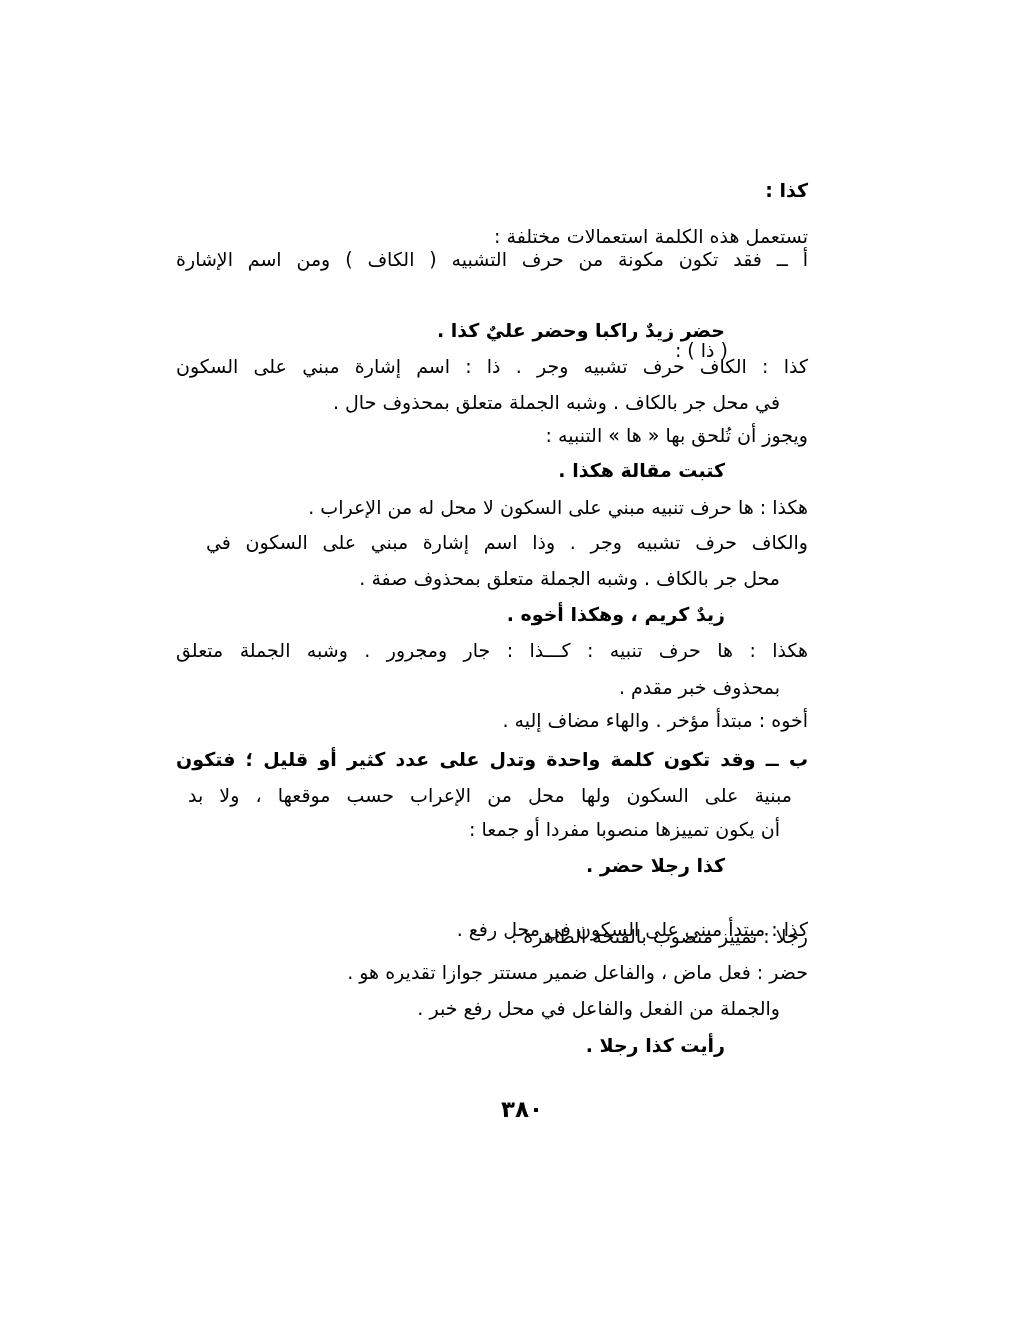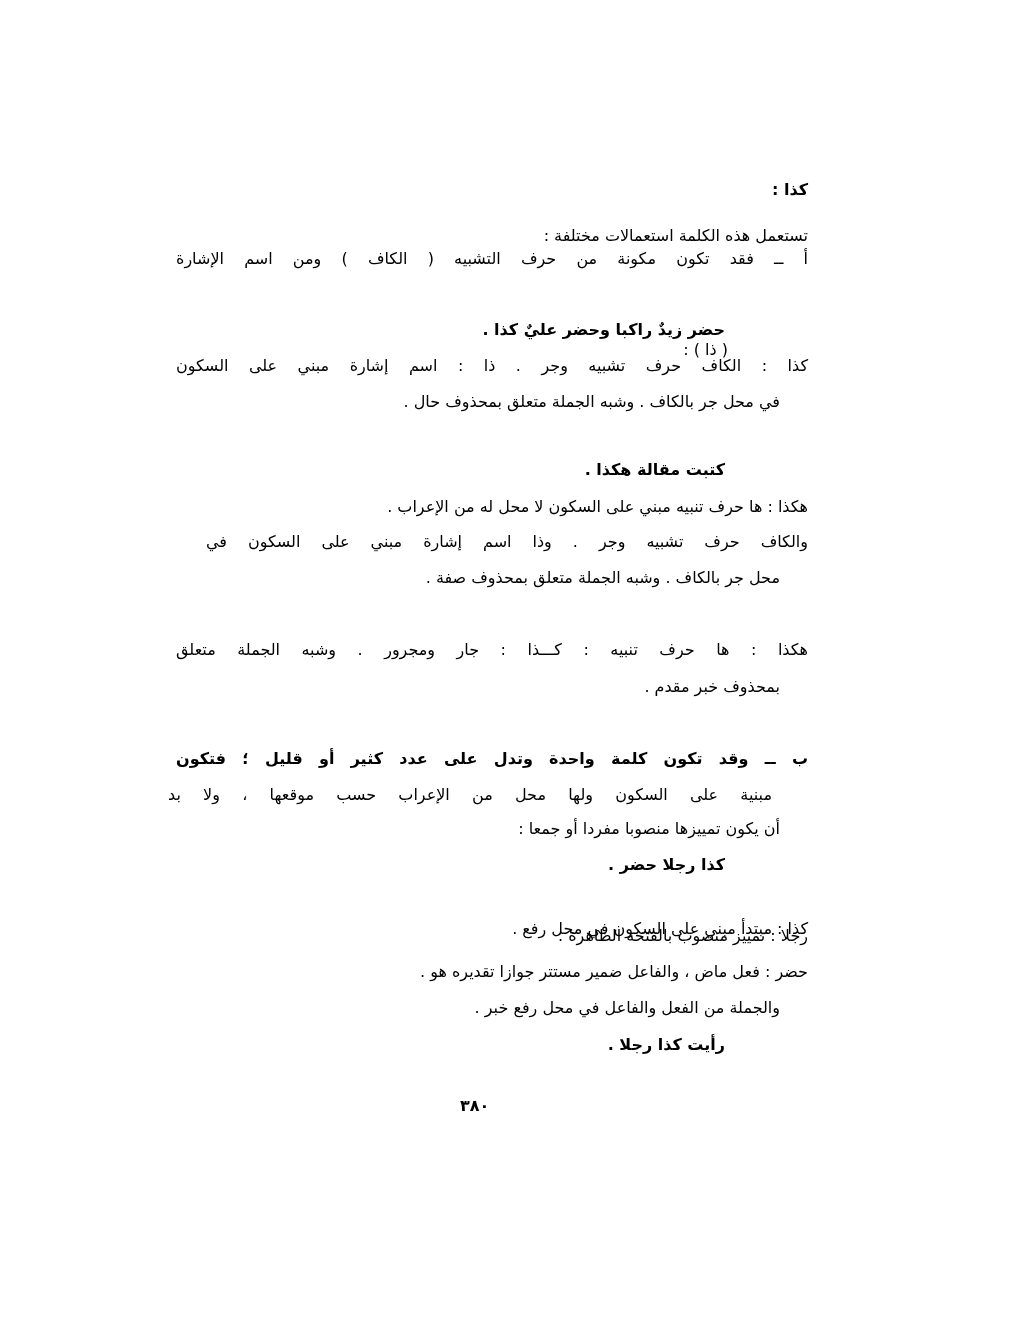--- a/index.html
+++ b/index.html
@@ -1,55 +1,58 @@
 <!DOCTYPE html>
 <html><head>
 <meta charset="utf-8">
 <style>
   html, body { margin:0; padding:0; background:#ffffff; }
   body { width:1020px; height:1320px; position:relative; overflow:hidden;
          font-family:"DejaVu Sans", sans-serif; color:#000; }
   .page { position:absolute; left:0; top:0; width:1020px; height:1320px; }
   .line { position:absolute; direction:rtl; unicode-bidi:plaintext; white-space:nowrap;
-          font-size:16px; line-height:28px; text-align:right; }
+          font-size:19px; line-height:28px; text-align:right; }
   .bold { font-weight:bold; }
   .justify { text-align:justify; text-align-last:justify; }
-  .pagenum { position:absolute; left:460px; top:1096px; width:100px; text-align:left;
-             font-size:16px; font-weight:bold; direction:rtl; }
+  .pagenum { position:absolute; left:472px; top:1096px; width:100px; text-align:center;
+             font-size:23px; font-weight:bold; direction:rtl; }
 </style>
 </head>
 <body>
 
 <div class="page">
 
   <div class="line bold" style="right:212px; top:176px;">كذا :</div>
 
   <div class="line" style="right:212px; top:222px;">تستعمل هذه الكلمة استعمالات مختلفة :</div>
 
   <div class="line justify" style="right:212px; top:245px; width:632px;">أ ــ فقد تكون مكونة  من حرف التشبيه ( الكاف ) ومن اسم الإشارة</div>
   <div class="line" style="right:292px; top:292px;margin-top:44px;">( ذا ) :</div>
 
   <div class="line bold" style="right:295px; top:316px;">حضر زيدٌ راكبا وحضر عليٌ كذا .</div>
 
   <div class="line justify" style="right:212px; top:352px; width:632px;">كذا : الكاف حرف تشبيه وجر . ذا : اسم  إشارة مبني على السكون</div>
   <div class="line" style="right:240px; top:388px;">في محل جر بالكاف . وشبه الجملة متعلق بمحذوف حال .</div>
 
+  <div class="line" style="right:212px; top:421px;">ويجوز أن تُلحق بها « ها » التنبيه :</div>
 
   <div class="line bold" style="right:295px; top:456px;">كتبت مقالة هكذا .</div>
 
   <div class="line" style="right:212px; top:493px;">هكذا : ها حرف تنبيه مبني على السكون لا محل له من الإعراب .</div>
   <div class="line justify" style="right:212px; top:528px; width:602px;">والكاف حرف تشبيه وجر . وذا اسم  إشارة مبني على السكون في</div>
   <div class="line" style="right:240px; top:564px;">محل جر بالكاف . وشبه الجملة متعلق بمحذوف صفة .</div>
 
+  <div class="line bold" style="right:295px; top:600px;">زيدٌ كريم ، وهكذا أخوه .</div>
 
   <div class="line justify" style="right:212px; top:636px; width:632px;">هكذا : ها حرف تنبيه : كـــذا : جار ومجرور . وشبه  الجملة متعلق</div>
   <div class="line" style="right:240px; top:673px;">بمحذوف خبر مقدم .</div>
+  <div class="line" style="right:212px; top:706px;">أخوه : مبتدأ مؤخر . والهاء مضاف إليه .</div>
 
   <div class="line justify" style="right:212px; top:745px; width:632px;font-weight:bold;">ب ــ وقد تكون  كلمة واحدة وتدل على عدد كثير أو قليل ؛ فتكون</div>
-  <div class="line justify" style="right:248px; top:781px; width:604px;margin-left:48px;">مبنية على السكون  ولها محل من الإعراب حسب  موقعها ، ولا بد</div>
+  <div class="line justify" style="right:228px; top:781px; width:604px;margin-left:48px;">مبنية على السكون  ولها محل من الإعراب حسب  موقعها ، ولا بد</div>
   <div class="line" style="right:240px; top:815px;">أن يكون تمييزها منصوبا مفردا أو جمعا :</div>
 
   <div class="line bold" style="right:295px; top:851px;">كذا رجلا حضر .</div>
 
   <div class="line" style="right:212px; top:887px;margin-top:28px;">كذا : مبتدأ مبني على السكون في محل رفع .</div>
   <div class="line" style="right:212px; top:922px;">رجلا : تمييز منصوب بالفتحة الظاهرة .</div>
   <div class="line" style="right:240px; top:994px;">والجملة من الفعل والفاعل في محل رفع خبر .</div>
   <div class="line" style="right:212px; top:958px;">حضر : فعل ماض ، والفاعل ضمير مستتر جوازا تقديره هو .</div>
 
   <div class="line bold" style="right:295px; top:1031px;">رأيت كذا رجلا  .</div>

